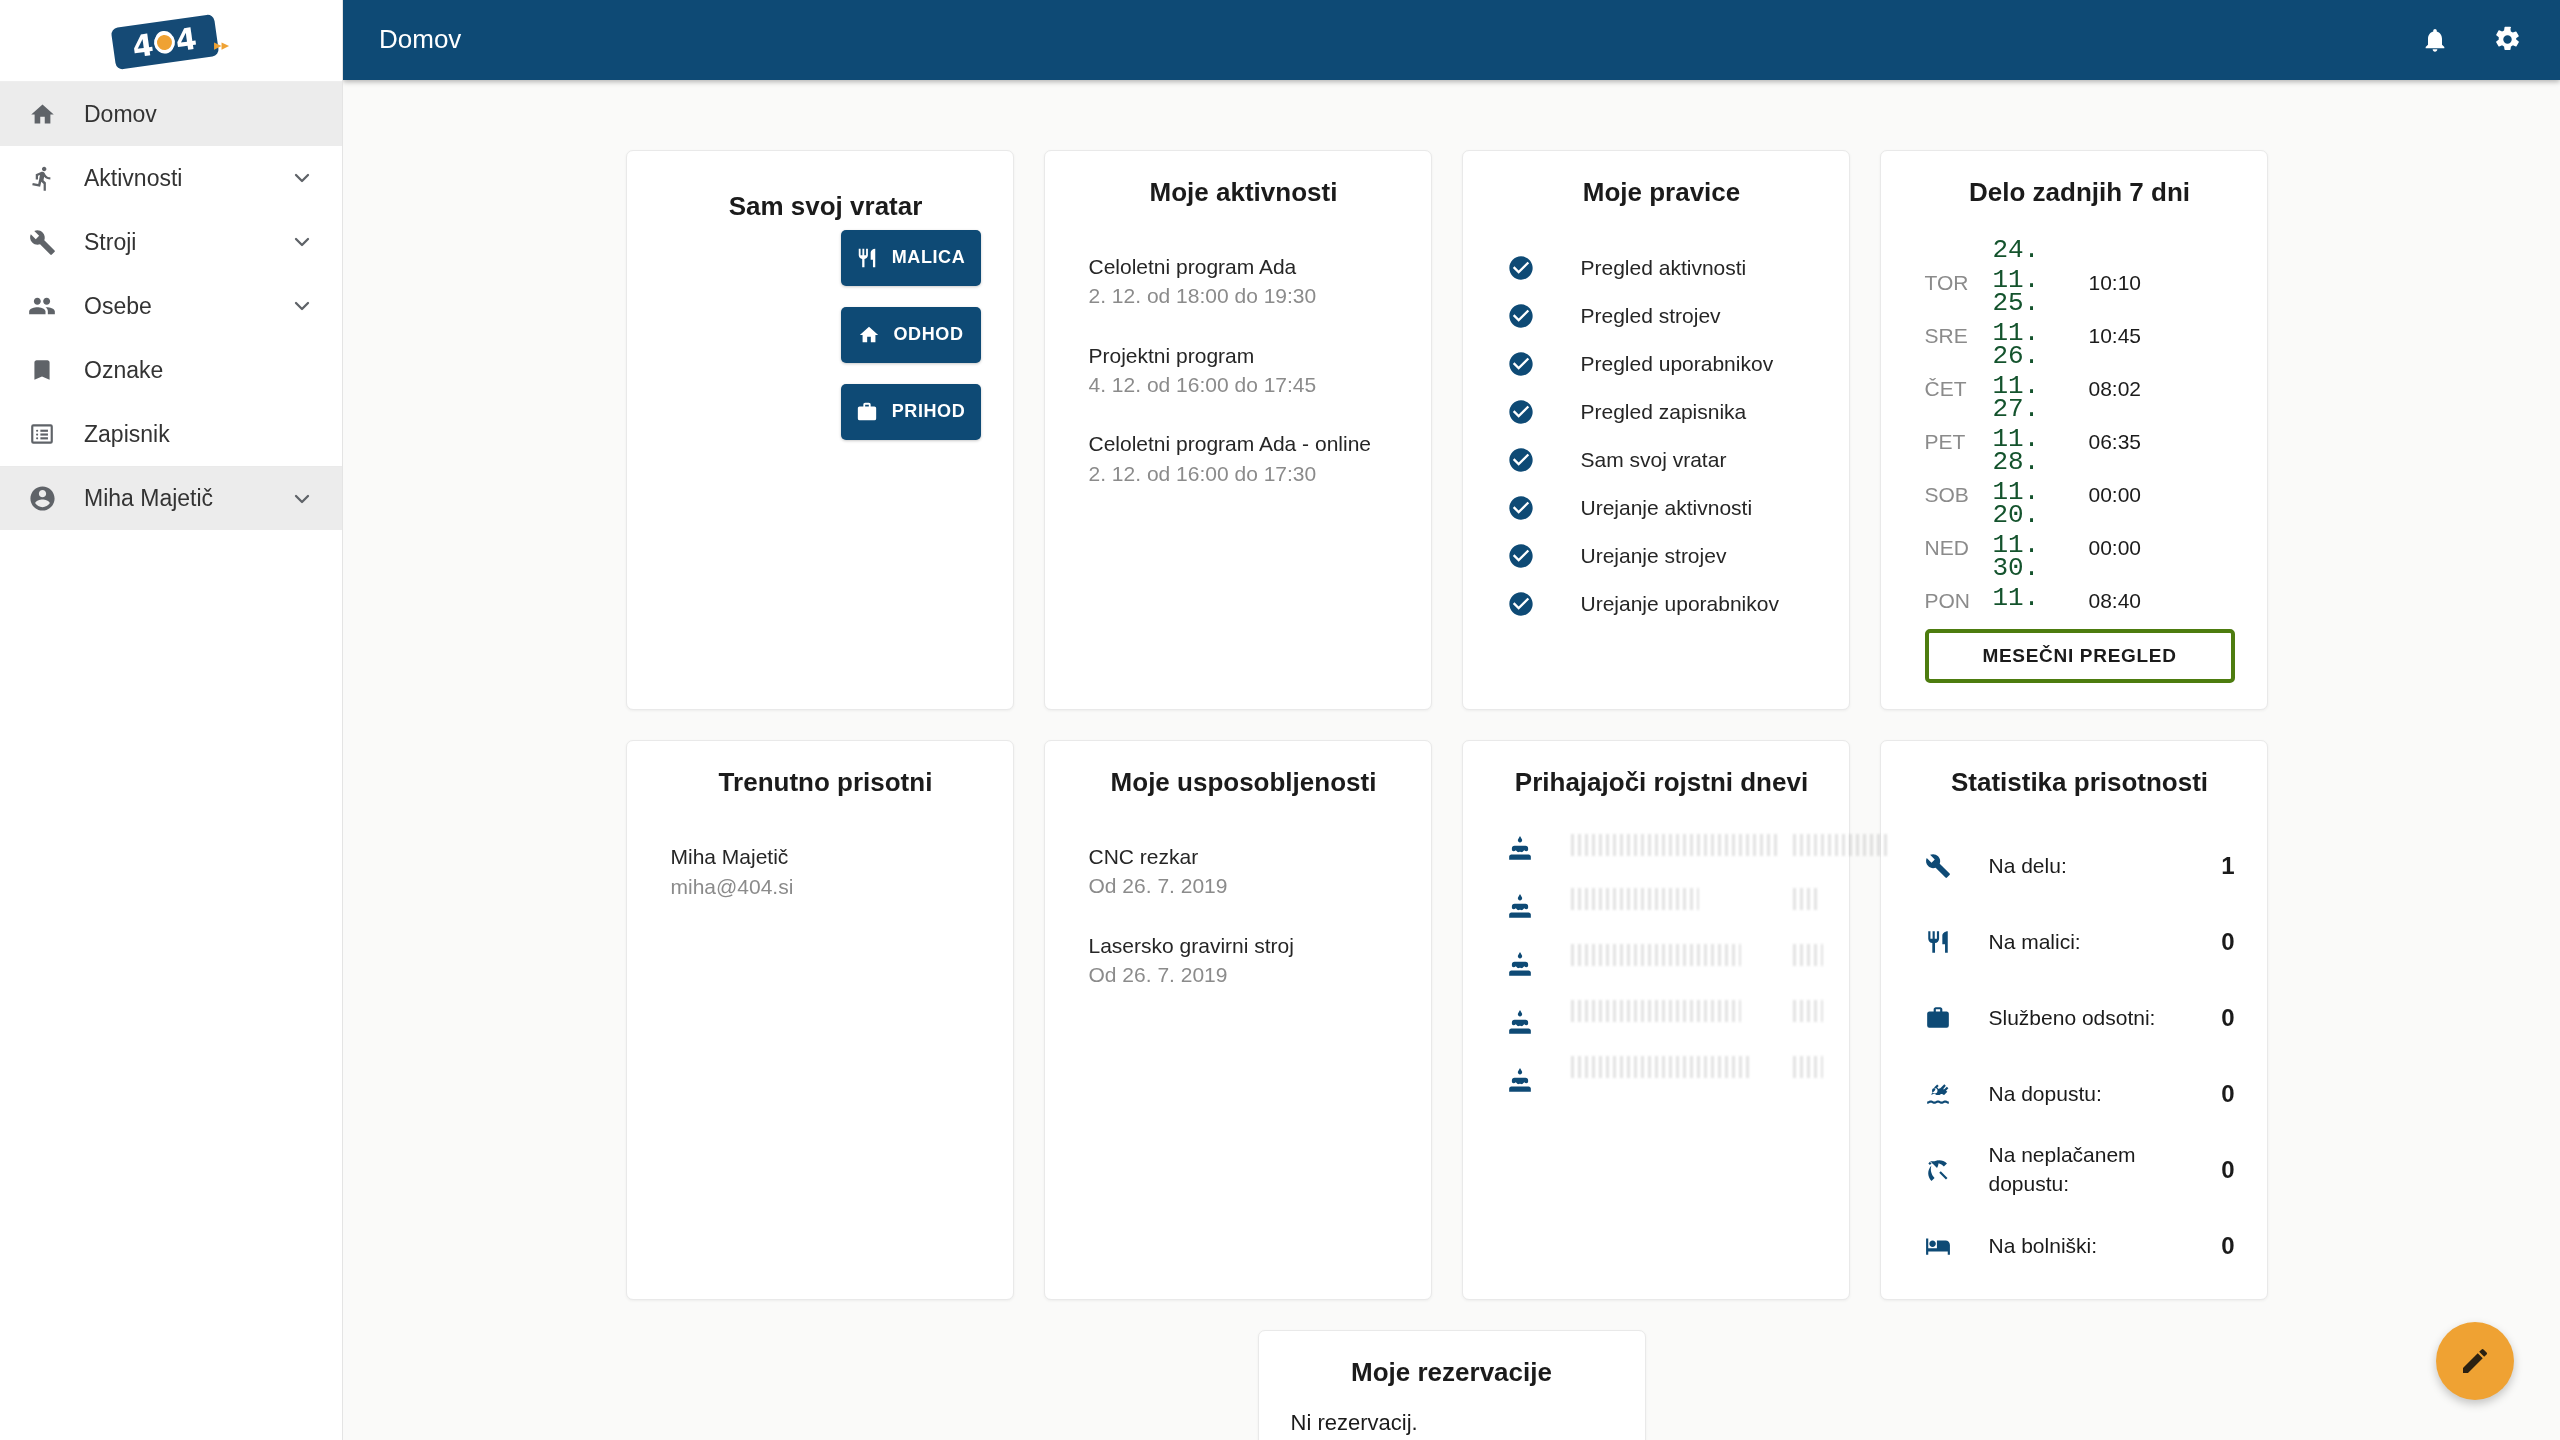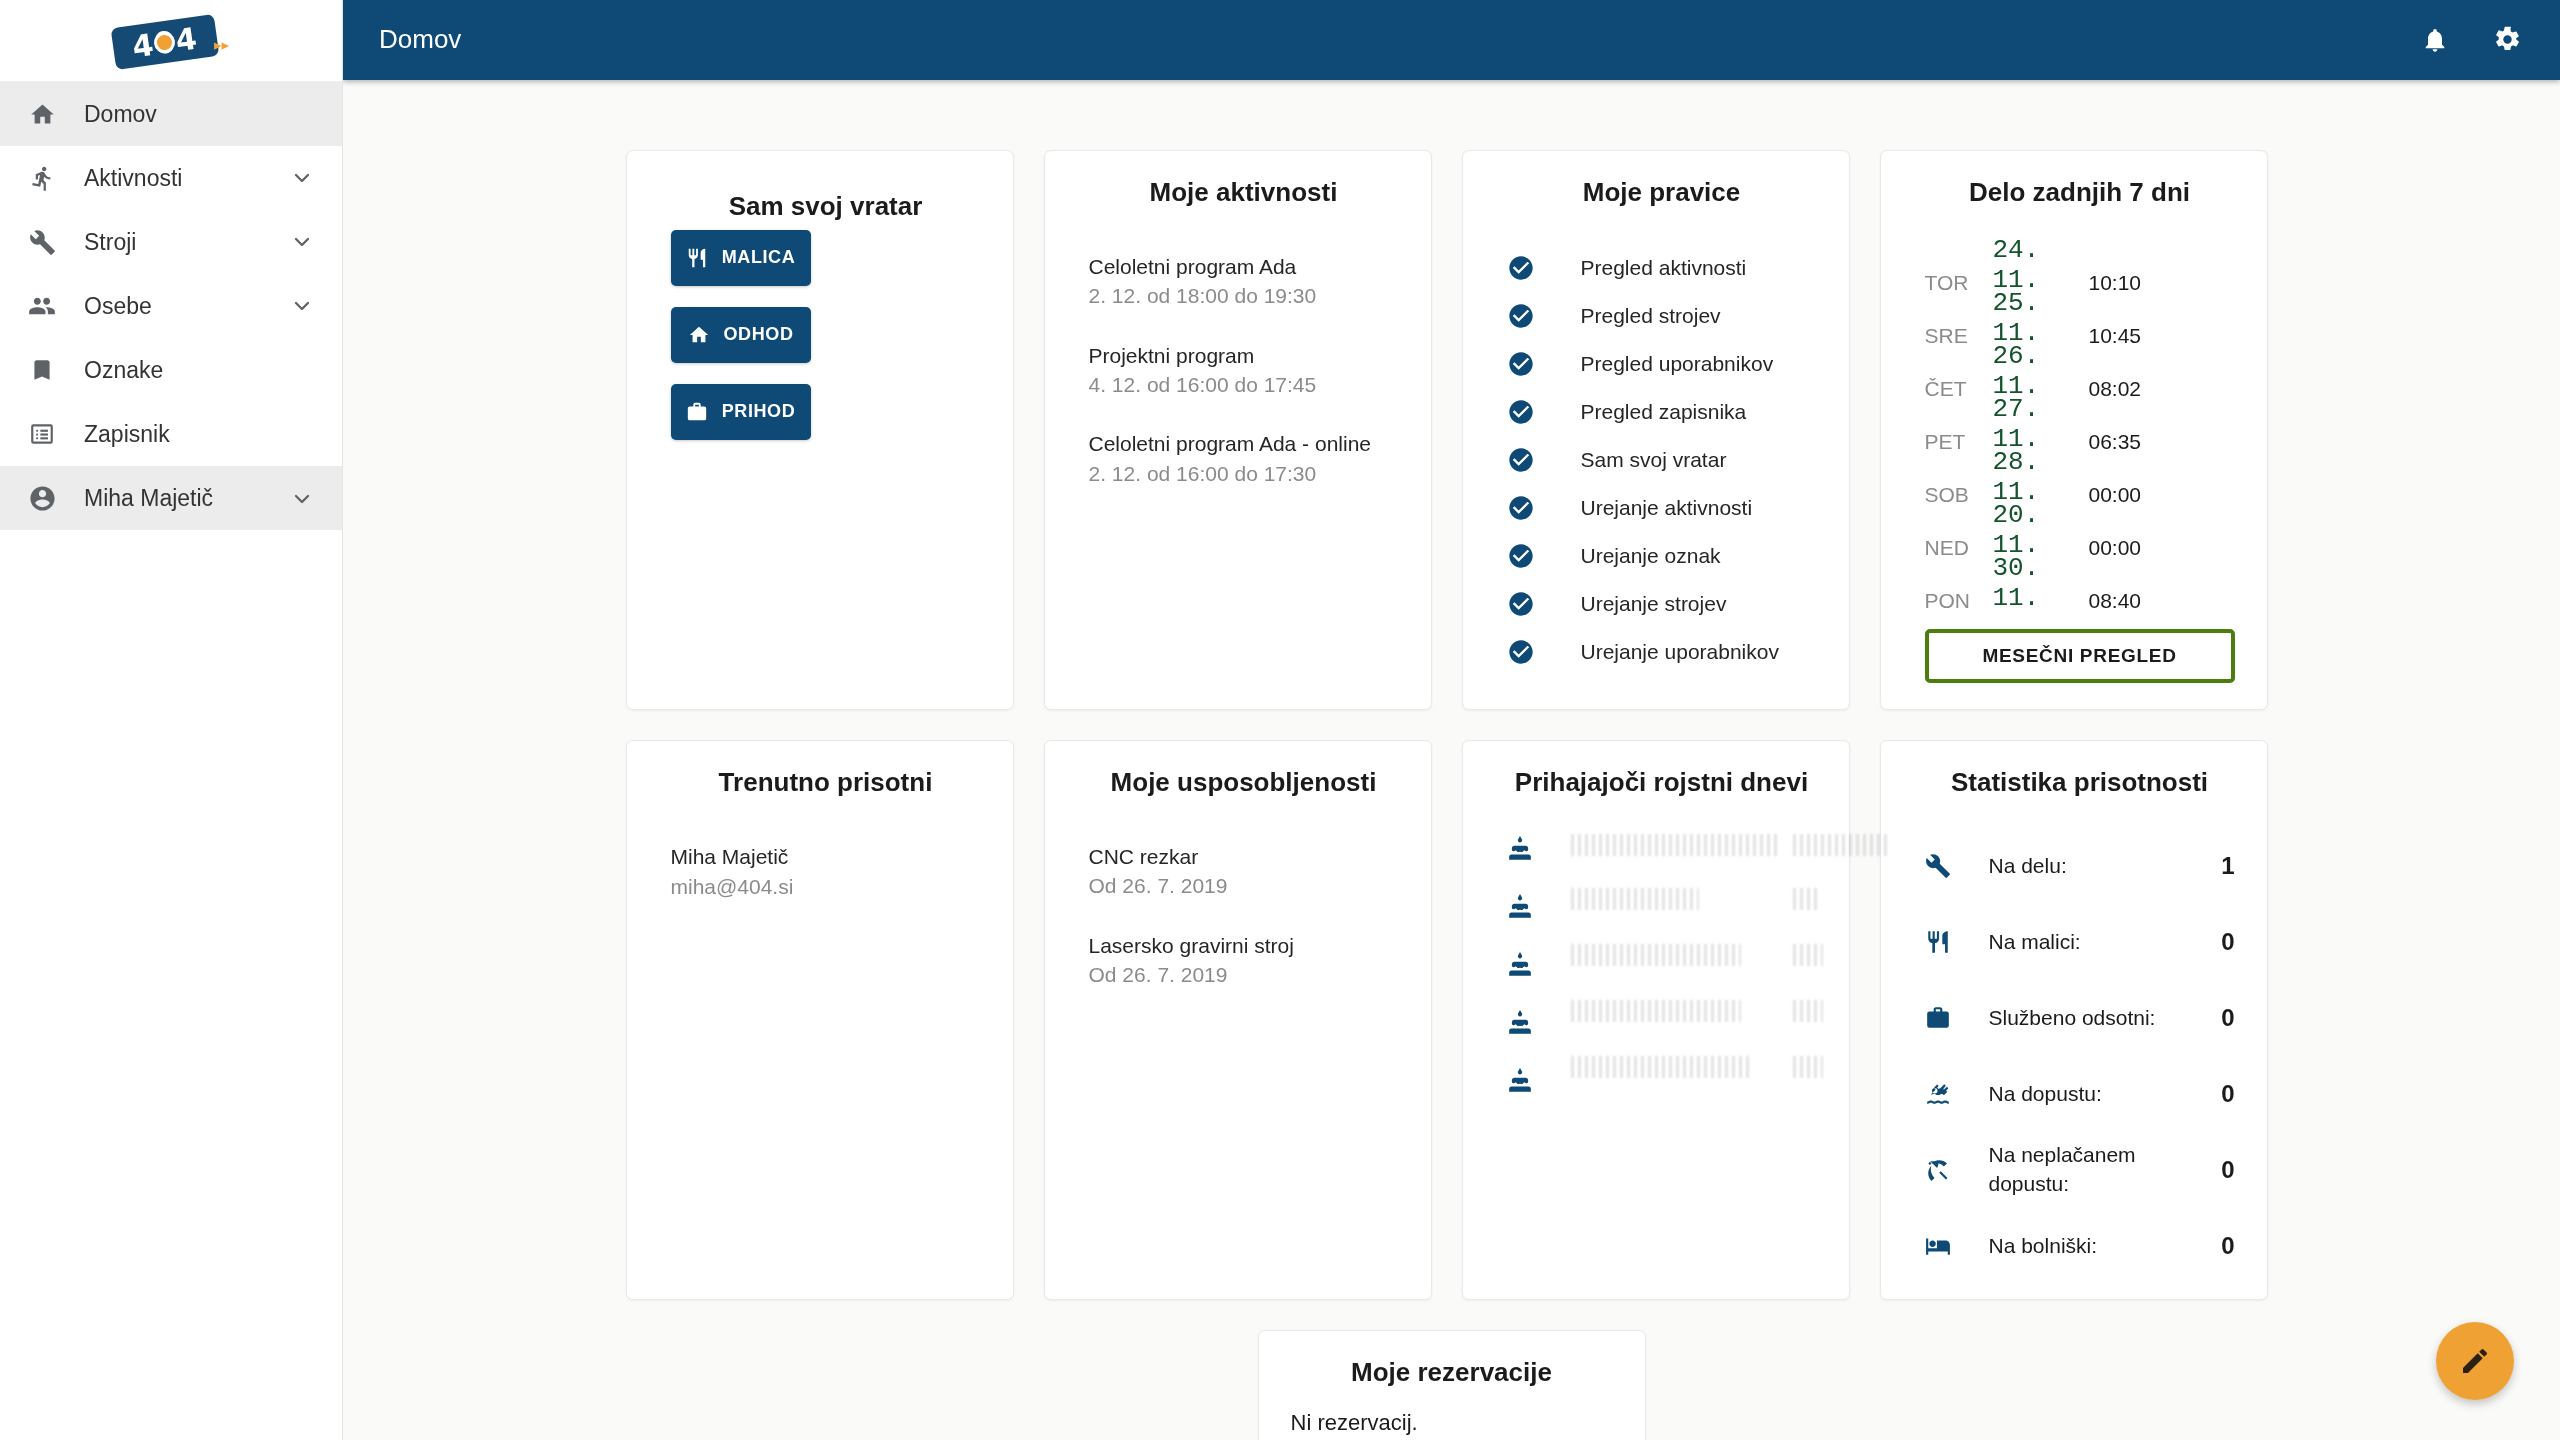--- a/index.html
+++ b/index.html
@@ -100,21 +100,21 @@
   }
   .card-r1 { height: 560px; }
   .card-r2 { height: 560px; }
   .card-title {
     text-align: center; font-size: 26px; font-weight: 700;
     color: #1b1b1b; margin-bottom: 8px;
   }
   .card-title.pushed { margin-top: 14px; }
 
   
-  .vratar-btns { display: flex; flex-direction: column; align-items: flex-start; gap: 21px; }
+  .vratar-btns { display: flex; flex-direction: column; align-items: flex-end; gap: 21px; }
   .vratar-btn {
     width: 140px; height: 56px; border-radius: 5px;
     background: #0e4a75; color: #ffffff;
     display: flex; align-items: center; justify-content: center; gap: 14px;
     font-size: 18px; font-weight: 600; letter-spacing: .6px;
     border: none; cursor: pointer;
     box-shadow: 0 1px 3px rgba(0,0,0,.22);
   }
   .vratar-btn svg { display: block; }
 
@@ -410,28 +410,20 @@
                 </span>
               <span class="perm-label">Sam svoj vratar</span>
             </div>
             <div class="perm-row">
               <span class="perm-check">
                   <svg width="28" height="28" viewBox="0 0 24 24" fill="#0e4a75">
                     <path d="M12 2C6.48 2 2 6.48 2 12s4.48 10 10 10 10-4.48 10-10S17.52 2 12 2zm-2 15l-5-5 1.41-1.41L10 14.17l7.59-7.59L19 8l-9 9z"></path>
                   </svg>
                 </span>
               <span class="perm-label">Urejanje aktivnosti</span>
-            </div>
-            <div class="perm-row">
-              <span class="perm-check">
-                  <svg width="28" height="28" viewBox="0 0 24 24" fill="#0e4a75">
-                    <path d="M12 2C6.48 2 2 6.48 2 12s4.48 10 10 10 10-4.48 10-10S17.52 2 12 2zm-2 15l-5-5 1.41-1.41L10 14.17l7.59-7.59L19 8l-9 9z"></path>
-                  </svg>
-                </span>
-              <span class="perm-label">Urejanje oznak</span>
             </div>
             <div class="perm-row">
               <span class="perm-check">
                   <svg width="28" height="28" viewBox="0 0 24 24" fill="#0e4a75">
                     <path d="M12 2C6.48 2 2 6.48 2 12s4.48 10 10 10 10-4.48 10-10S17.52 2 12 2zm-2 15l-5-5 1.41-1.41L10 14.17l7.59-7.59L19 8l-9 9z"></path>
                   </svg>
                 </span>
               <span class="perm-label">Urejanje strojev</span>
             </div>
             <div class="perm-row">

